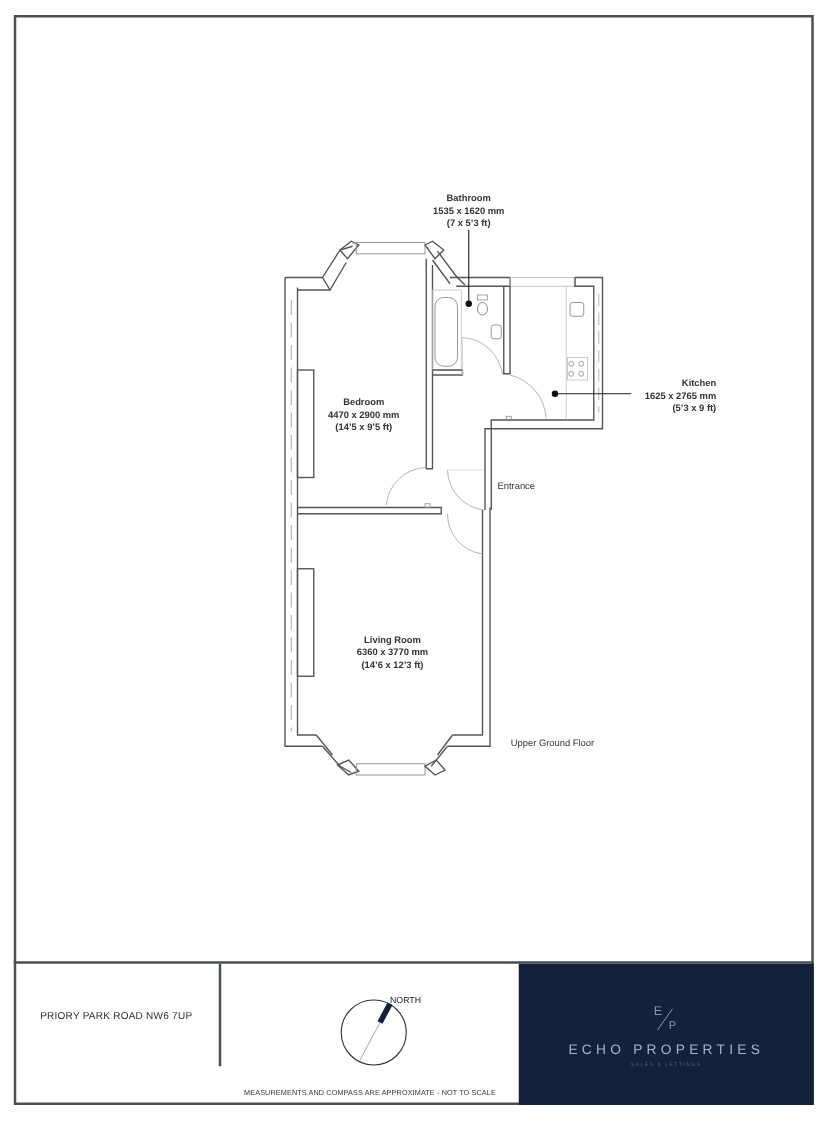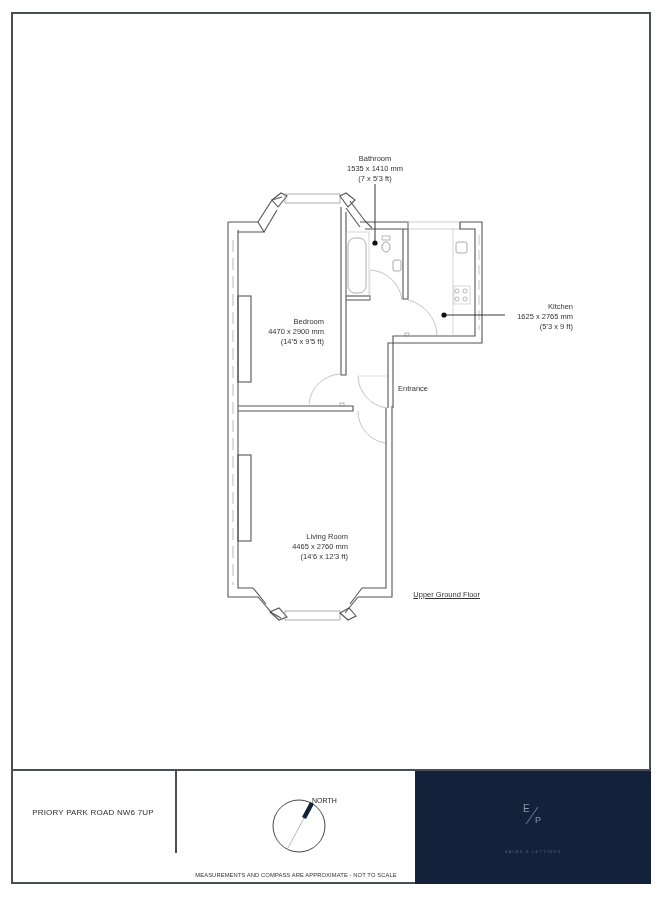--- a/index.html
+++ b/index.html
@@ -1,20 +1,20 @@
 <!DOCTYPE html>
 <html><head>
 <meta charset="utf-8">
 <style>
   html, body { margin: 0; padding: 0; background: #ffffff; }
   body { width: 665px; height: 900px; position: relative; overflow: hidden; font-family: "Liberation Sans", sans-serif; color: #2b2b2b; }
   .frame { position: absolute; left: 11px; top: 12px; width: 640px; height: 872px; border: 2px solid #4a4f55; box-sizing: border-box; }
   .plan { position: absolute; left: 0; top: 0; }
   .label { position: absolute; font-size: 7.5px; line-height: 10px; text-align: center; color: #333; white-space: nowrap; }
-  .label span { display: block; }
+  .label span { display: block; font-weight: bold; }
   .footer { position: absolute; left: 11px; top: 769px; width: 640px; height: 115px; border-top: 2px solid #4a4f55; box-sizing: border-box; }
   .address-cell { position: absolute; left: 0; top: 0; width: 166px; height: 82px; border-right: 2px solid #4a4f55; box-sizing: border-box; display: flex; align-items: center; justify-content: center; }
   .address { font-size: 8px; letter-spacing: 0.2px; color: #2e2e2e; }
   .compass-cell { position: absolute; left: 166px; top: 0; width: 238px; height: 113px; }
   .north-label { position: absolute; left: 135px; top: 26px; font-size: 7px; color: #222; }
   .disclaimer { position: absolute; left: 0; width: 238px; top: 101px; text-align: center; font-size: 5.8px; color: #333; letter-spacing: 0.1px; }
   .brand-cell { position: absolute; left: 404px; top: 0; width: 236px; height: 113px; background: #13213a; }
   .brand-mono { position: absolute; left: 0; width: 236px; top: 30px; text-align: center; color: #8d99ab; font-size: 10px; }
   .brand-name { position: absolute; left: 0; width: 236px; top: 63px; text-align: center; color: #a9b3c2; font-size: 11px; letter-spacing: 3.4px; }
   .brand-tag { position: absolute; left: 0; width: 236px; top: 78px; text-align: center; color: #56657d; font-size: 4px; letter-spacing: 1.2px; }
@@ -103,45 +103,45 @@
   <g stroke="#222" stroke-width="0.9">
     <line x1="375" y1="184" x2="375" y2="242"></line>
     <line x1="444" y1="315" x2="505" y2="315"></line>
   </g>
   <circle cx="375" cy="243" r="2.6" fill="#111"></circle>
   <circle cx="444" cy="315" r="2.6" fill="#111"></circle>
 </svg>
 
 <div class="label" style="left:344px; top:154px; width:62px;">
   <span>Bathroom</span>
-  <span>1535 x 1410 mm</span>
+  <span>1535 x 1620 mm</span>
   <span>(7 x 5’3 ft)</span>
 </div>
 
 <div class="label" style="left:505px; top:302px; width:68px;text-align:right;">
   <span>Kitchen</span>
   <span>1625 x 2765 mm</span>
   <span>(5’3 x 9 ft)</span>
 </div>
 
-<div class="label" style="left:258px; top:317px; width:66px;text-align:right;">
+<div class="label" style="left:258px; top:317px; width:66px;">
   <span>Bedroom</span>
   <span>4470 x 2900 mm</span>
   <span>(14’5 x 9’5 ft)</span>
 </div>
 
-<div class="label" style="left:280px; top:532px; width:68px;text-align:right;">
+<div class="label" style="left:280px; top:507px; width:68px;">
   <span>Living Room</span>
-  <span>4465 x 2760 mm</span>
+  <span>6360 x 3770 mm</span>
   <span>(14’6 x 12’3 ft)</span>
 </div>
 
 <div class="label" style="left:393px; top:384px; width:40px;">Entrance</div>
 
-<div class="label" style="left:404px; top:590px; width:76px; text-align:right;text-decoration:underline;">Upper Ground Floor</div>
+<div class="label" style="left:404px; top:590px; width:76px; text-align:center;">Upper Ground Floor</div>
 
 <div class="footer">
   <div class="address-cell">
     <div class="address">PRIORY PARK ROAD NW6 7UP</div>
   </div>
   <div class="compass-cell">
     <svg width="238" height="100" style="position:absolute;left:0;top:0;">
       <circle cx="122" cy="55" r="26" fill="none" stroke="#333" stroke-width="0.9"></circle>
       <line x1="111" y1="77" x2="127" y2="47" stroke="#888" stroke-width="0.6"></line>
       <line x1="127" y1="47" x2="135" y2="32" stroke="#13213a" stroke-width="4.5"></line>
@@ -150,15 +150,16 @@
     <div class="disclaimer">MEASUREMENTS AND COMPASS ARE APPROXIMATE - NOT TO SCALE</div>
   </div>
   <div class="brand-cell">
     <div class="brand-mono">
       <svg width="30" height="26" viewBox="0 0 30 26">
         <text x="5" y="11" font-size="10" fill="#8d99ab" font-family="Liberation Sans, sans-serif">E</text>
         <line x1="8" y1="23" x2="20" y2="6" stroke="#8d99ab" stroke-width="0.8"></line>
         <text x="17" y="22" font-size="9" fill="#8d99ab" font-family="Liberation Sans, sans-serif">P</text>
       </svg>
     </div>
+    <div class="brand-name">ECHO PROPERTIES</div>
     <div class="brand-tag">SALES &amp; LETTINGS</div>
   </div>
 </div>
 
 </body></html>

